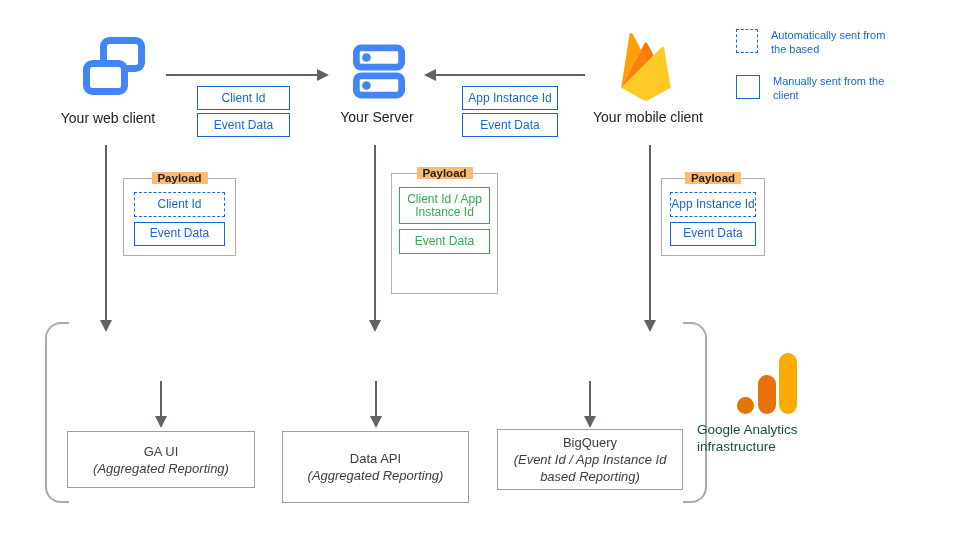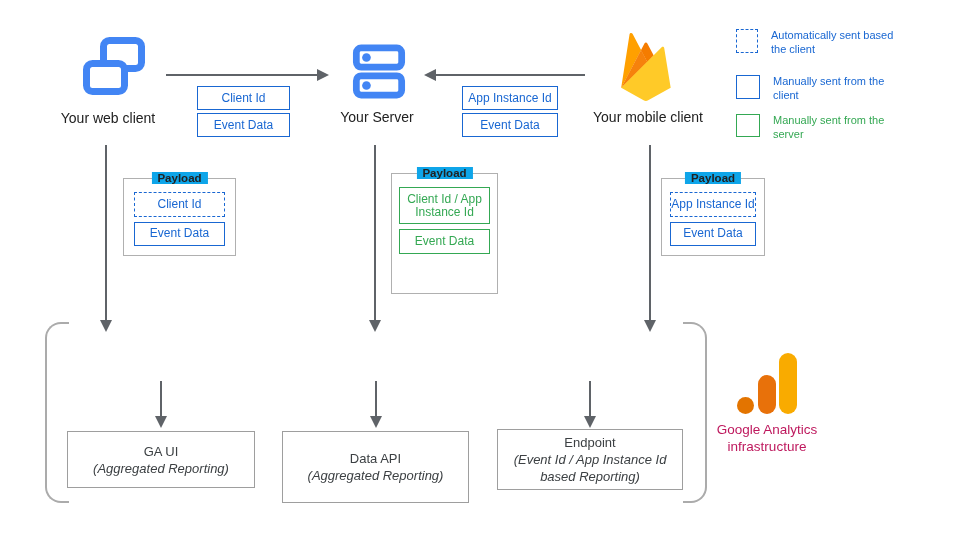--- a/index.html
+++ b/index.html
@@ -20,40 +20,40 @@
   
   .chip{display:flex;align-items:center;justify-content:center;text-align:center;
         background:#fff;border:1.5px solid #1967d2;color:#1967d2;
         font-size:12px;font-weight:500;line-height:13px;box-sizing:border-box;}
   .chip.dashed{border-style:dashed;}
   .chip.green{border-color:#34a853;color:#34a853;}
   
   .fieldset{position:absolute;border:1px solid #b0b0b0;background:#fff;box-sizing:border-box;
             display:flex;flex-direction:column;}
   .fieldset-title{position:absolute;top:-7px;left:50%;transform:translateX(-50%);
-                  background:#0ea5e9;padding:0 6px;font-size:11.5px;font-weight:700;
+                  background:#fdba74;padding:0 6px;font-size:11.5px;font-weight:700;
                   color:#212121;white-space:nowrap;}
   
   .legend-row{position:absolute;display:flex;align-items:flex-start;}
   .swatch{box-sizing:border-box;background:#fff;flex:0 0 auto;}
   .legend-text{margin-left:13px;font-size:11px;line-height:13.5px;font-weight:500;width:125px;}
   .c-blue{color:#1967d2;} .c-green{color:#34a853;}
   
   .outbox{position:absolute;border:1px solid #9e9e9e;background:#fff;box-sizing:border-box;
           display:flex;flex-direction:column;align-items:center;justify-content:center;
           font-size:13px;color:#3c4043;line-height:17px;text-align:center;}
   .outbox .sub{font-style:italic;}
   .bracket{position:absolute;box-sizing:border-box;}
   .bracket.left{border-left:2px solid #ababab;border-top:2px solid #ababab;
                 border-bottom:2px solid #ababab;border-radius:16px 0 0 16px;}
   .bracket.right{border-right:2px solid #ababab;border-top:2px solid #ababab;
                  border-bottom:2px solid #ababab;border-radius:0 16px 16px 0;}
   .ga-dot{position:absolute;border-radius:50%;background:#e37400;}
   .ga-bar{position:absolute;border-radius:9px;}
-  .caption{position:absolute;font-size:13.5px;color:#be185d;text-align:center;line-height:17px;}
+  .caption{position:absolute;font-size:13.5px;color:#14532d;line-height:17px;}
 </style>
 </head>
 <body>
 
 <div class="stage">
 
   <svg class="abs" style="left:82px;top:36px" width="64" height="60" viewBox="0 0 64 60">
     <rect x="21.5" y="4.5" width="38" height="28" rx="6" fill="#fff" stroke="#4285f4" stroke-width="7"></rect>
     <rect x="4.5" y="27.5" width="38" height="28" rx="6" fill="#fff" stroke="#4285f4" stroke-width="7"></rect>
   </svg>
@@ -85,29 +85,25 @@
   </div>
 
   <div class="chip abs" style="left:197px;top:86px;width:93px;height:24px">Client Id</div>
   <div class="chip abs" style="left:197px;top:113px;width:93px;height:24px">Event Data</div>
 
   <div class="chip abs" style="left:462px;top:86px;width:96px;height:24px">App Instance Id</div>
   <div class="chip abs" style="left:462px;top:113px;width:96px;height:24px">Event Data</div>
 
   <div class="legend-row" style="left:736px;top:29px">
     <div class="swatch" style="width:22px;height:24px;border:1.5px dashed #1967d2"></div>
-    <div class="legend-text c-blue">Automatically sent based the client</div>
+    <div class="legend-text c-blue">Automatically sent from the based</div>
   </div>
   <div class="legend-row" style="left:736px;top:75px">
     <div class="swatch" style="width:24px;height:24px;border:1.5px solid #1967d2"></div>
     <div class="legend-text c-blue">Manually sent from the client</div>
-  </div>
-  <div class="legend-row" style="left:736px;top:114px">
-    <div class="swatch" style="width:24px;height:23px;border:1.5px solid #34a853"></div>
-    <div class="legend-text c-green">Manually sent from the server</div>
   </div>
 
   <div>
     <div class="vline" style="left:105px;top:145px;height:176px"></div>
     <div class="ah-down" style="left:100px;top:320px"></div>
   </div>
   <div>
     <div class="vline" style="left:374px;top:145px;height:176px"></div>
     <div class="ah-down" style="left:369px;top:320px"></div>
   </div>
@@ -153,21 +149,21 @@
 
   <div class="outbox" style="left:67px;top:431px;width:188px;height:57px">
     <span>GA UI</span>
     <span class="sub">(Aggregated Reporting)</span>
   </div>
   <div class="outbox" style="left:282px;top:431px;width:187px;height:72px">
     <span>Data API</span>
     <span class="sub">(Aggregated Reporting)</span>
   </div>
   <div class="outbox" style="left:497px;top:429px;width:186px;height:61px">
-    <span>Endpoint</span>
+    <span>BigQuery</span>
     <span class="sub">(Event Id / App Instance Id based Reporting)</span>
   </div>
 
   <div>
     <div class="ga-dot" style="left:737px;top:397px;width:17px;height:17px"></div>
     <div class="ga-bar" style="left:758px;top:375px;width:18px;height:39px;background:#e8710a"></div>
     <div class="ga-bar" style="left:779px;top:353px;width:18px;height:61px;background:#f9ab00"></div>
   </div>
   <div class="caption" style="left:697px;top:421px;width:140px">Google Analytics infrastructure</div>
 

